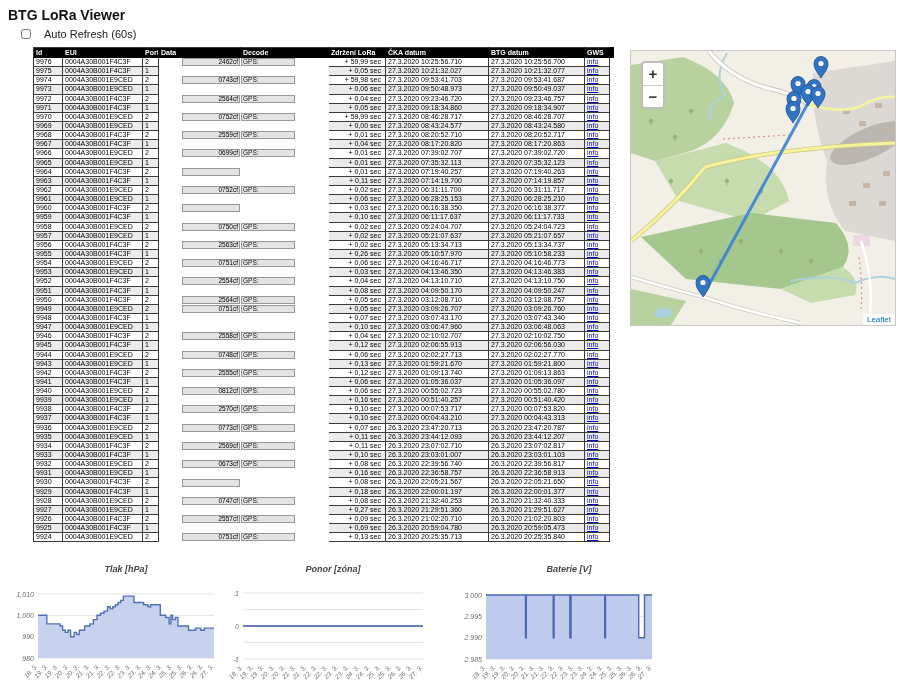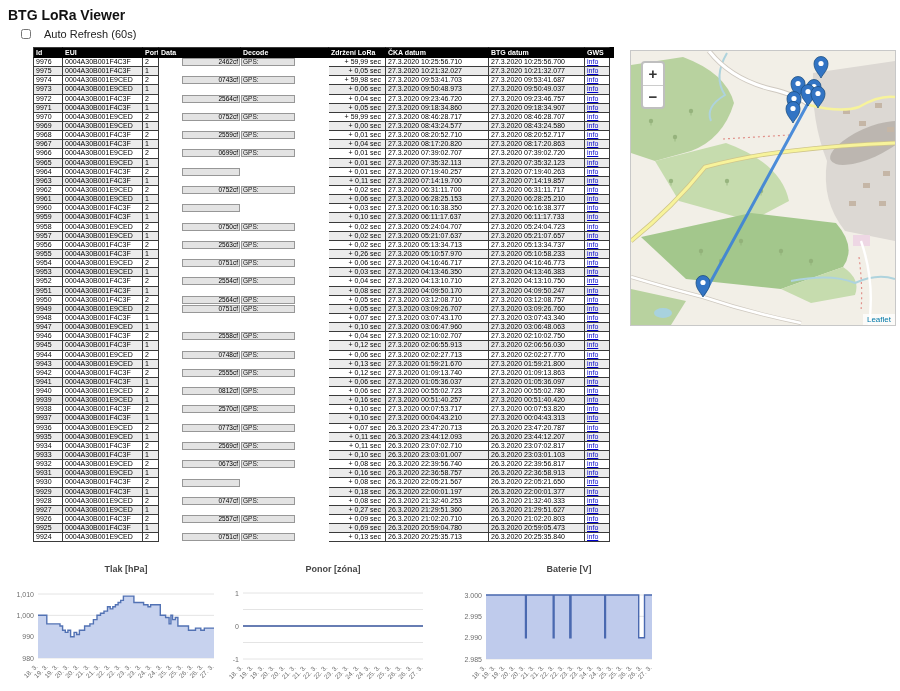--- a/index.html
+++ b/index.html
@@ -40,21 +40,21 @@
 
   
   #map { position:absolute; left:630px; top:50px; width:266px; height:276px; border:1px solid #c8c8c8; background:#f2efe7; }
   #map svg { display:block; }
   #zoomctl { position:absolute; left:10px; top:10px; width:24px; height:48px; background:#fff; border:2px solid rgba(0,0,0,0.25); border-radius:4px; }
   .zbtn { width:100%; height:22px; text-align:center; font:bold 15px/21px "Liberation Sans",sans-serif; color:#333; cursor:pointer; }
   #zoomctl .divider { height:1px; background:#ccc; }
   #leaflet-attr { position:absolute; right:0; bottom:0; background:rgba(255,255,255,0.75); font-size:8px; padding:1px 4px; color:#0078A8;text-align:right; }
 
   
-  .chart { position:absolute; top:556px; width:215px; height:135px; }
+  .chart { position:absolute; top:556px; width:215px; height:135px;font-style:italic; }
   #chart-0 { left:2px; } #chart-1 { left:217px; } #chart-2 { left:444px; }
 </style>
 </head>
 <body>
 
 <div id="stage">
 
   <div id="page-title">BTG LoRa Viewer</div>
 
   <div id="refresh-row">

